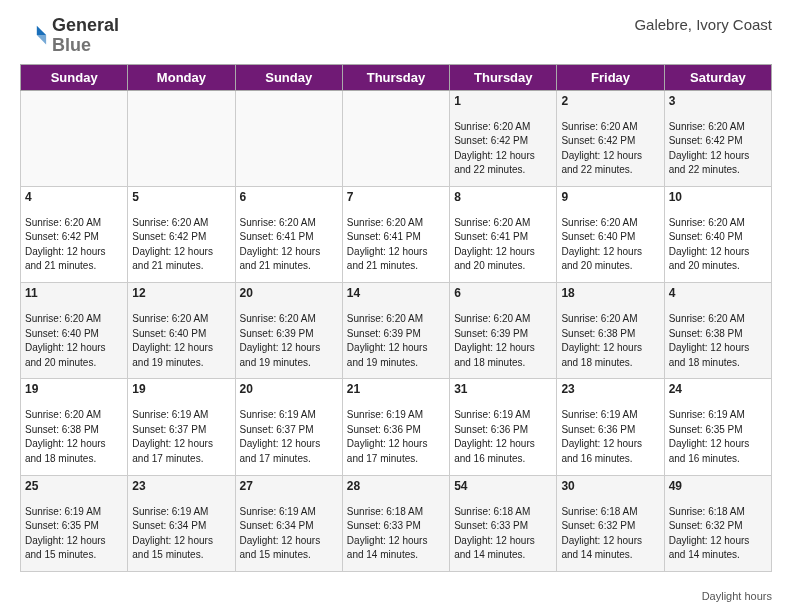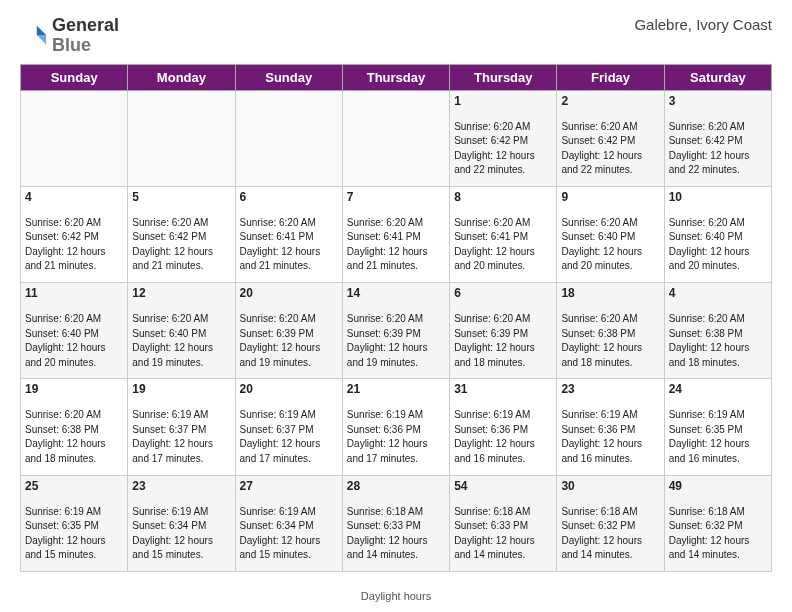--- a/index.html
+++ b/index.html
@@ -93,21 +93,21 @@
       color: #222;
       margin-top: 12px;
     }
     td.empty {
       background: #f9f9f9 !important;
     }
     .footer-note {
       font-size: 11px;
       color: #555;
       margin-top: 18px;
-      text-align: center;
+      text-align: right;
     }
   </style>
 </head>
 <body>
 
 <div class="page">
   <div class="header">
     <div class="logo">
       <svg class="logo-icon" viewBox="0 0 30 30">
         <polygon points="18,4 28,14 18,14" fill="#1a6fba"></polygon>

